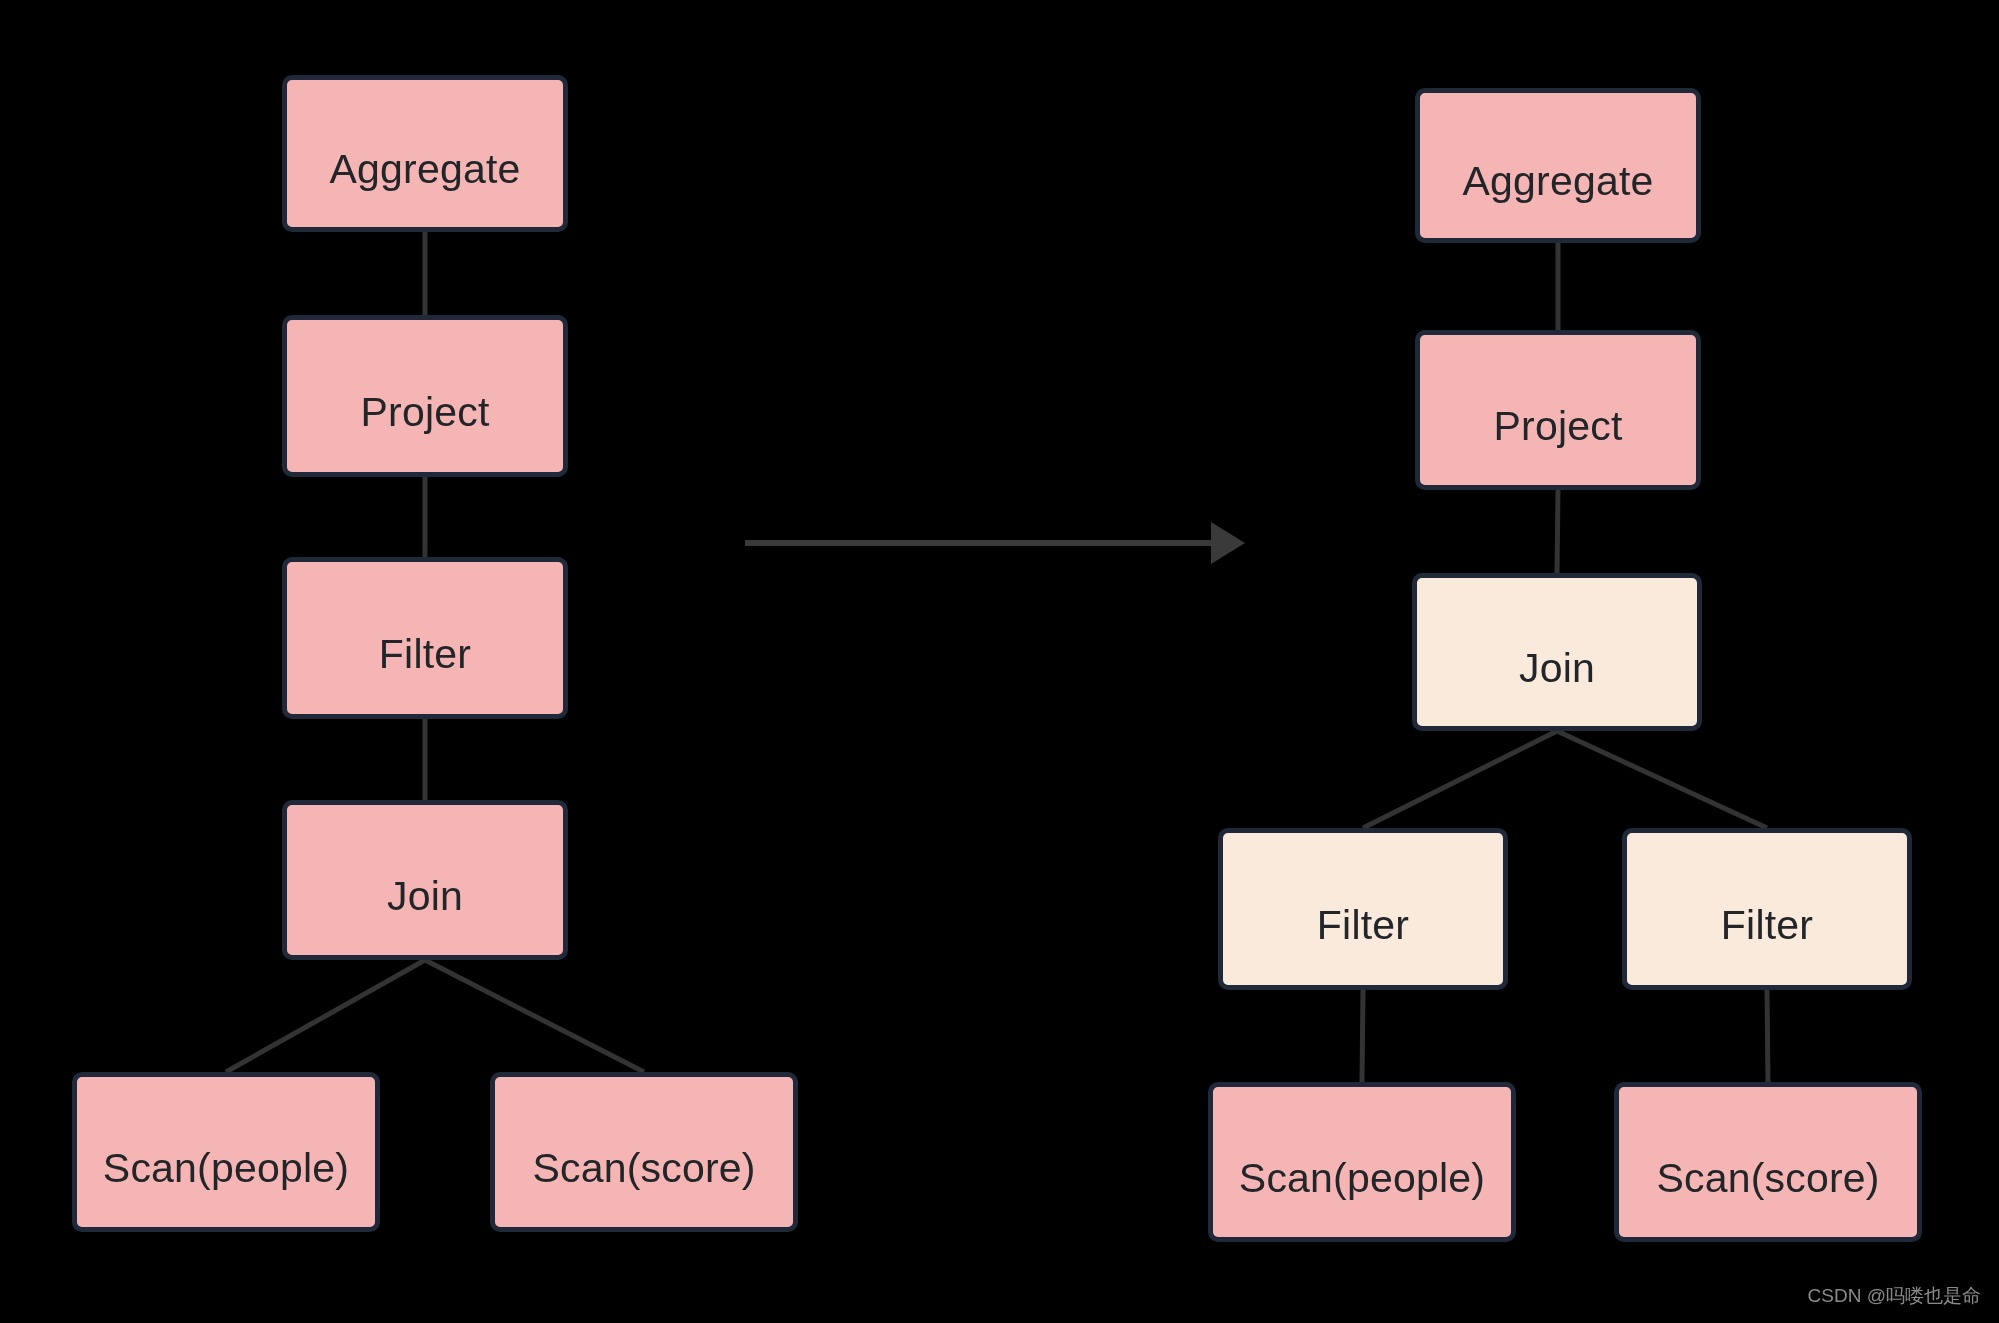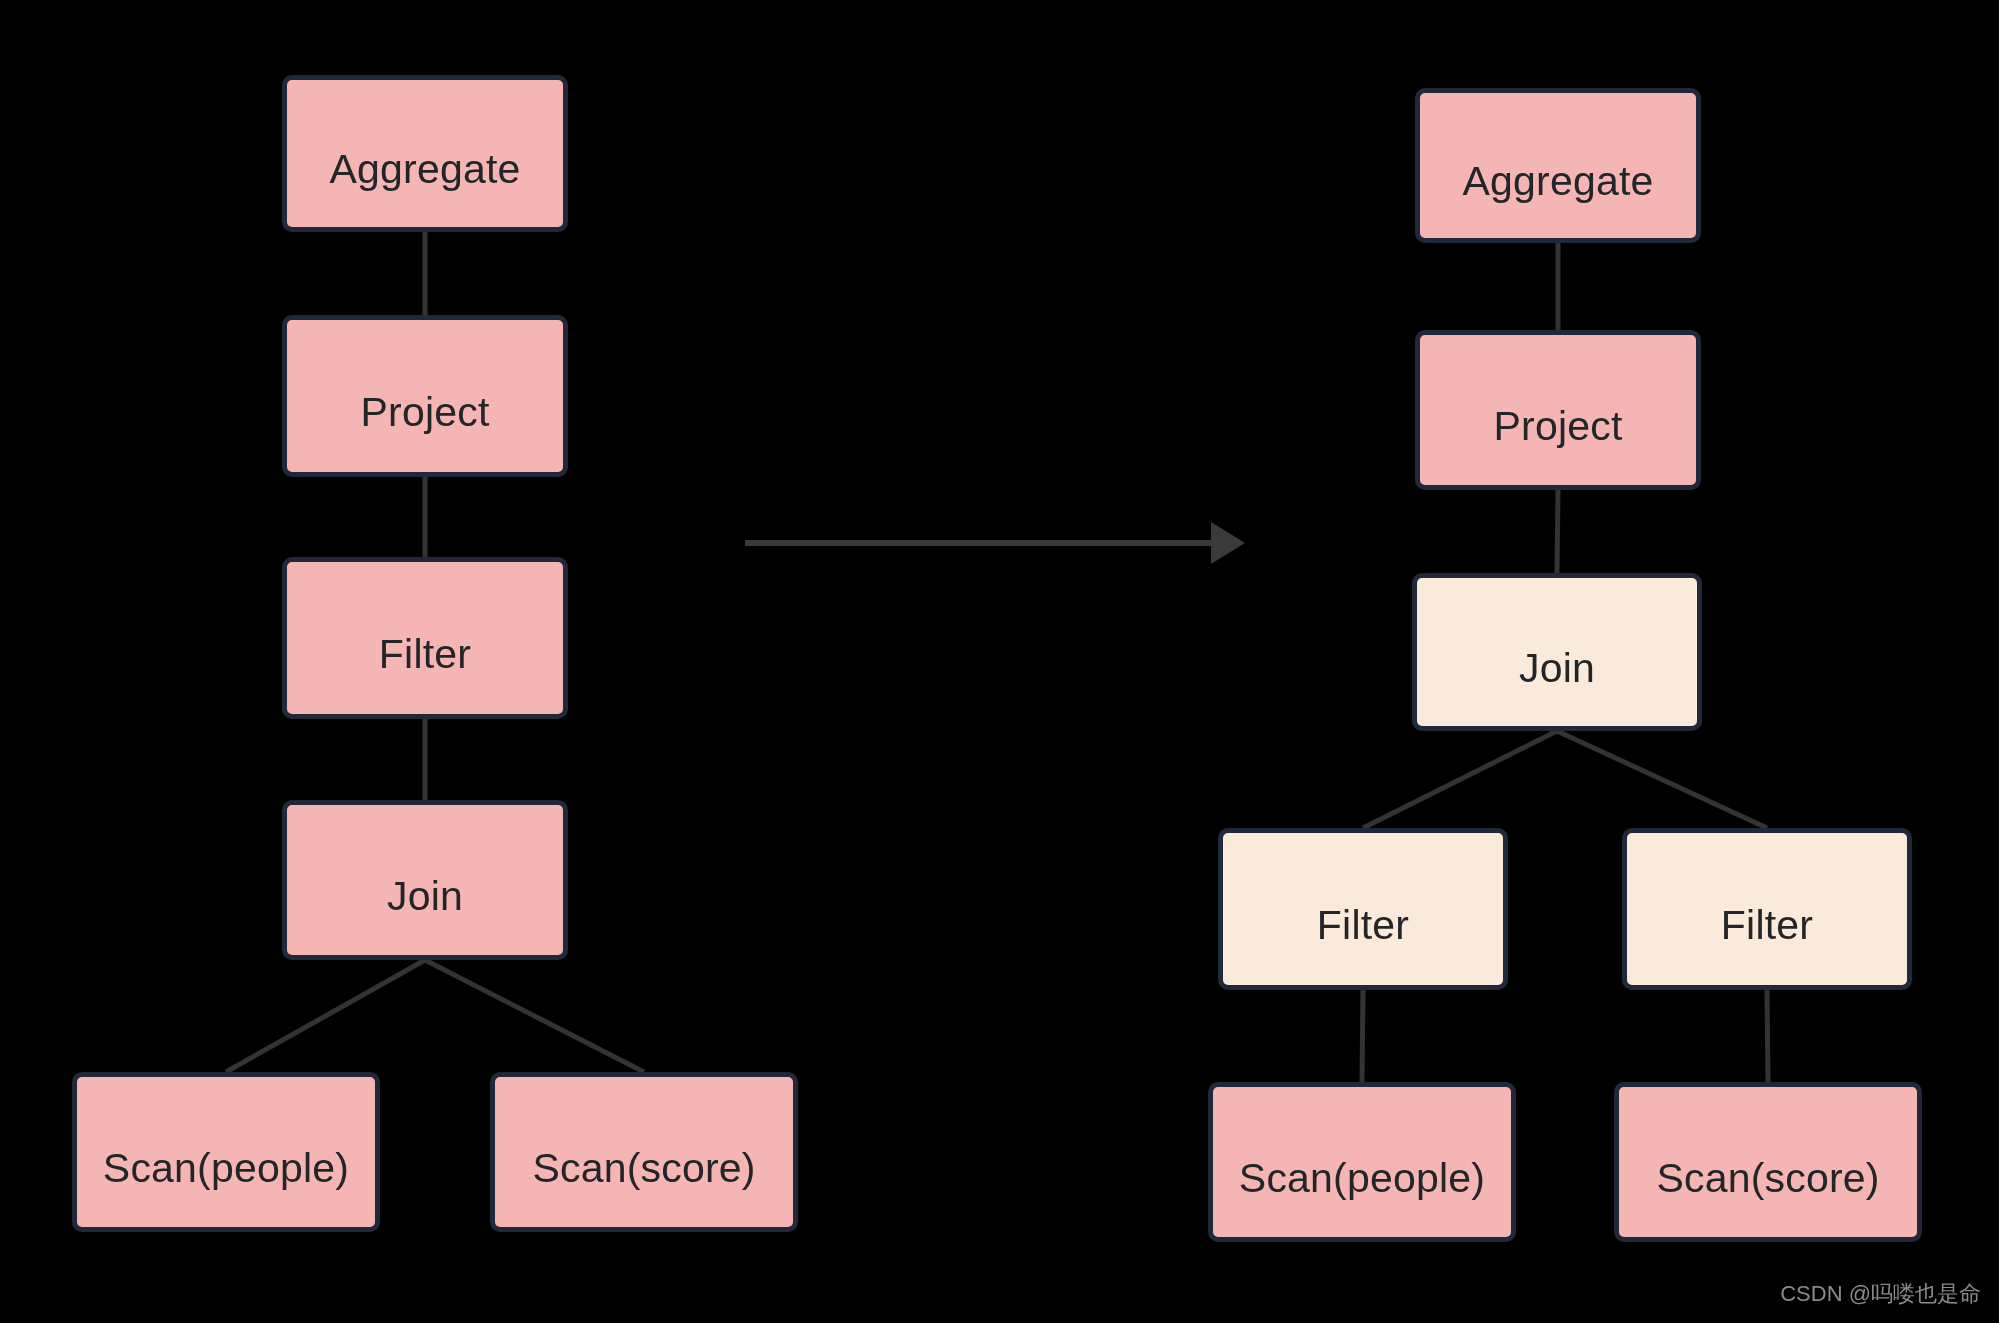--- a/index.html
+++ b/index.html
@@ -43,21 +43,21 @@
     margin-top: 32px;
   }
   .node.fill-pink  { background: #f6b5b5; }
   .node.fill-cream { background: #faeadc; }
 
   .watermark {
     position: absolute;
     right: 18px;
     bottom: 14px;
     color: #8a8a8a;
-    font-size: 22px;
+    font-size: 19px;
     font-family: "Liberation Sans", "DejaVu Sans", sans-serif;
     white-space: nowrap;
     z-index: 8;
   }
 </style>
 </head>
 <body>
 
 <div id="canvas">
 

